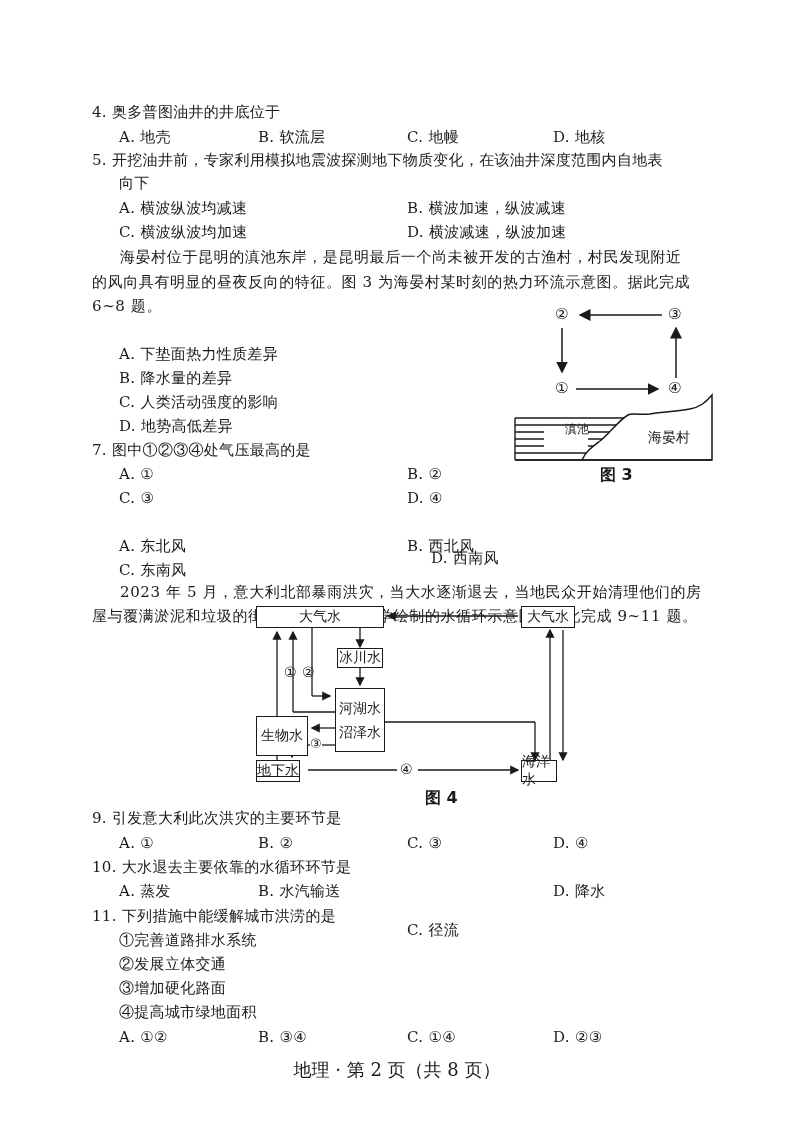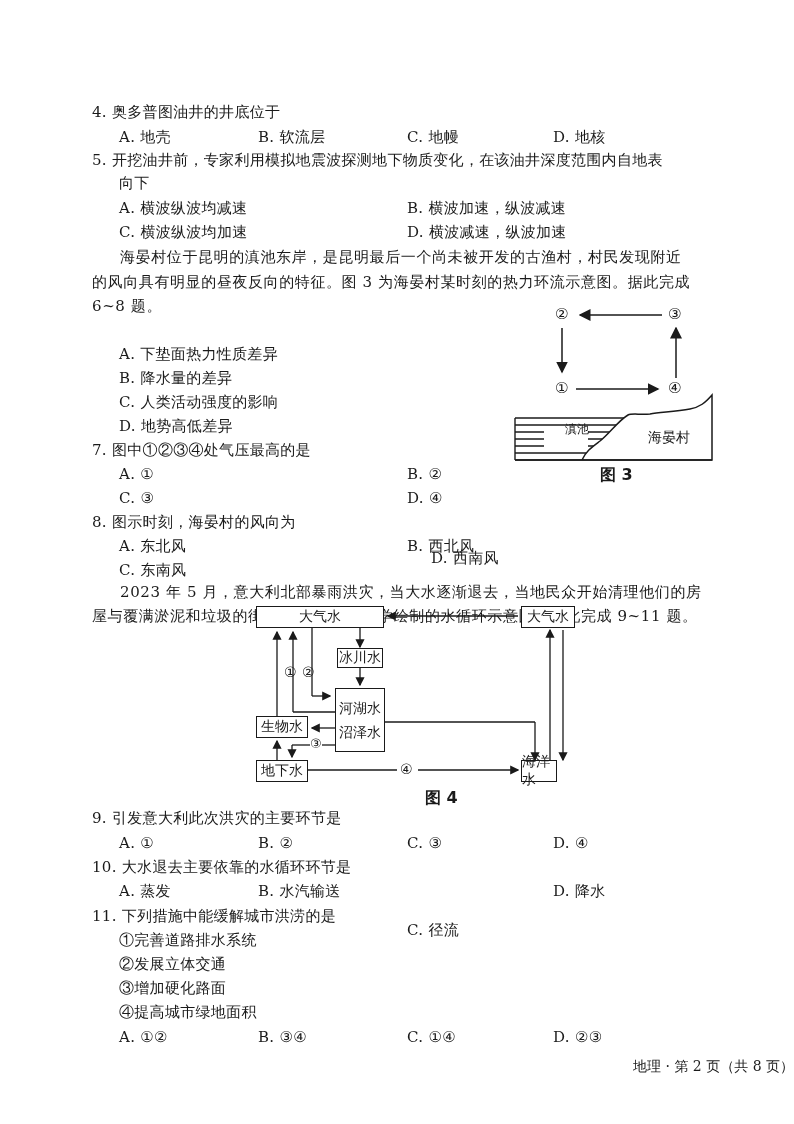--- a/index.html
+++ b/index.html
@@ -8,21 +8,21 @@
   .page { position:absolute; left:0; top:0; width:794px; height:1124px; }
   .line { position:absolute; font-size:15px; line-height:20px; white-space:nowrap; letter-spacing:0.3px; }
   .q { left:92px; }
   .opt { left:119px; }
   .para { left:92px; font-size:15px; letter-spacing:0.6px; }
   .abs { position:absolute; }
   .diagram-text { font-family:"DejaVu Sans","Liberation Sans",sans-serif; }
   .cap { position:absolute; font-size:16px; font-family:"DejaVu Sans","Liberation Sans",sans-serif; font-weight:bold; }
   .box { position:absolute; border:1.6px solid #1a1a1a; background:#fff; display:flex; align-items:center; justify-content:center;
          font-size:14px; font-family:"DejaVu Sans","Liberation Sans",sans-serif; box-sizing:border-box; }
-  .footer { position:absolute; left:0; width:794px; text-align:right; font-size:14px; top:1058px; }
+  .footer { position:absolute; left:0; width:794px; text-align:center; font-size:18px; top:1058px; }
 </style>
 </head>
 <body>
 
 <div class="page">
 
   <div class="line q" style="top:102px;">4. 奥多普图油井的井底位于</div>
   <div class="line opt" style="top:127px;">A. 地壳</div>
   <div class="line" style="left:258px; top:127px;">B. 软流层</div>
   <div class="line" style="left:407px; top:127px;">C. 地幔</div>
@@ -43,21 +43,20 @@
   <div class="line opt" style="top:368px;">B. 降水量的差异</div>
   <div class="line opt" style="top:392px;">C. 人类活动强度的影响</div>
   <div class="line opt" style="top:416px;">D. 地势高低差异</div>
 
   <div class="line q" style="top:440px;">7. 图中①②③④处气压最高的是</div>
   <div class="line opt" style="top:464px;">A. ①</div>
   <div class="line" style="left:407px; top:464px;">B. ②</div>
   <div class="line opt" style="top:488px;">C. ③</div>
   <div class="line" style="left:407px; top:488px;">D. ④</div>
 
-  <div class="line q" style="top:512px;">8. 图示时刻，海晏村的风向为</div>
   <div class="line opt" style="top:536px;">A. 东北风</div>
   <div class="line" style="left:407px; top:536px;">B. 西北风</div>
   <div class="line opt" style="top:560px;">C. 东南风</div>
   <div class="line" style="left:407px; top:548px;margin-left:24px;">D. 西南风</div>
 
   <div class="abs" style="left:500px; top:295px; width:220px; height:180px;">
     <svg width="220" height="180" viewBox="0 0 220 180">
       <defs>
         <marker id="ah3" markerWidth="8" markerHeight="8" refX="7" refY="4" orient="auto">
           <path d="M0,0 L8,4 L0,8 Z" fill="#1a1a1a"></path>
@@ -137,22 +136,22 @@
         <line x1="313" y1="28" x2="313" y2="158" marker-end="url(#ah4)"></line>
       </g>
     </svg>
     <div class="box" style="left:6px; top:4px; width:128px; height:22px;">大气水</div>
     <div class="box" style="left:271px; top:4px; width:54px; height:22px;">大气水</div>
     <div class="box" style="left:87px; top:46px; width:46px; height:20px;">冰川水</div>
     <div class="box" style="left:85px; top:86px; width:50px; height:64px; flex-direction:column; line-height:24px;">
       <span>河湖水</span>
       <span>沼泽水</span>
     </div>
-    <div class="box" style="left:6px; top:114px; width:52px; height:22px;">生物水</div>
-    <div class="box" style="left:6px; top:158px; width:52px; height:22px;">地下水</div>
+    <div class="box" style="left:6px; top:114px; width:52px; height:40px;">生物水</div>
+    <div class="box" style="left:6px; top:158px; width:44px; height:22px;text-decoration:underline;">地下水</div>
     <div class="box" style="left:271px; top:158px; width:36px; height:22px;">海洋水</div>
     <div class="abs diagram-text" style="left:34px; top:62px; font-size:14px;">①</div>
     <div class="abs diagram-text" style="left:52px; top:62px; font-size:14px;">②</div>
     <div class="abs diagram-text" style="left:60px; top:134px; font-size:13px;">③</div>
     <div class="abs diagram-text" style="left:150px; top:159px; font-size:14px;">④</div>
     <div class="cap" style="left:150px; top:186px;margin-left:25px;">图 4</div>
   </div>
 
   <div class="line q" style="top:808px;">9. 引发意大利此次洪灾的主要环节是</div>
   <div class="line opt" style="top:833px;">A. ①</div>

